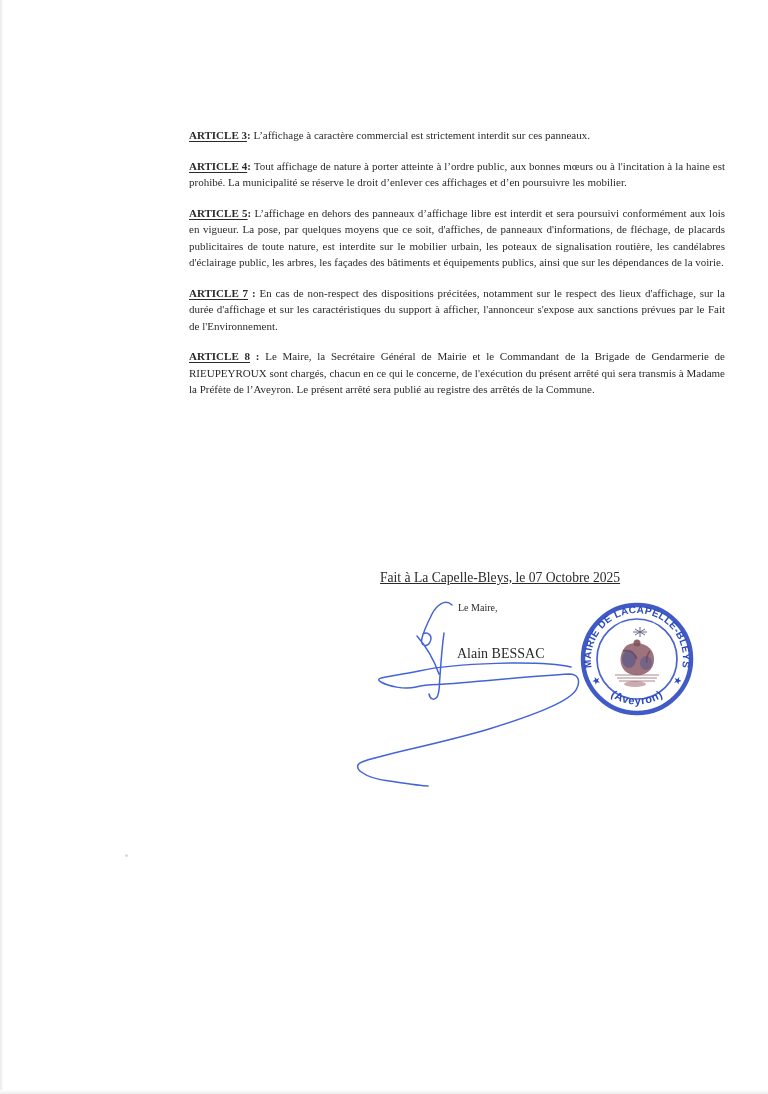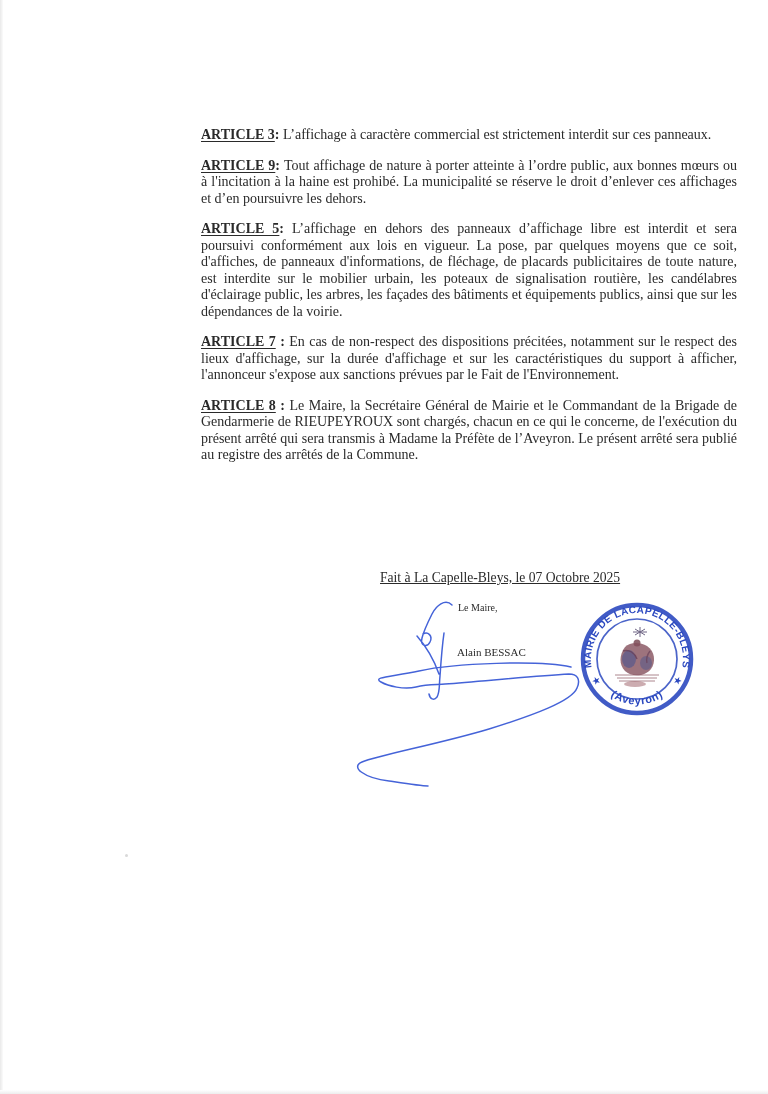--- a/index.html
+++ b/index.html
@@ -11,57 +11,57 @@
   }
   .page-edge-left{
     position:absolute;left:0;top:0;width:3px;height:1094px;
     background:linear-gradient(to right,#e9e9e9,#fbfbfb);
   }
   .page-edge-bottom{
     position:absolute;left:0;bottom:0;width:768px;height:4px;
     background:linear-gradient(to top,#ededed,#ffffff);
   }
   .doc-body{
-    position:absolute;left:201px;top:127px;width:536px;
-    font-size:14px;line-height:16.5px;
+    position:absolute;left:189px;top:127px;width:536px;
+    font-size:11px;line-height:16.5px;
     text-align:justify;
   }
   .doc-body p{margin:0 0 14px 0;text-align-last:left;}
   .art-label{font-weight:bold;text-decoration:underline;text-underline-offset:2px;}
   .art-sep{font-weight:bold;}
   .closing-date{
     position:absolute;left:380px;top:570px;
     font-size:13.6px;white-space:nowrap;text-decoration:underline;
   }
   .signer-title{
     position:absolute;left:458px;top:602px;
     font-size:10px;white-space:nowrap;
   }
   .signer-name{
     position:absolute;left:457px;top:646px;
-    font-size:11px;white-space:nowrap;
+    font-size:14px;white-space:nowrap;
   }
   .signature-svg{position:absolute;left:344px;top:597px;}
   .stamp-svg{position:absolute;left:577px;top:599px;}
   .stamp-blur{filter:blur(0.5px);}
   .emblem{filter:blur(0.6px);}
   .scan-speck{position:absolute;left:125px;top:854px;width:3px;height:3px;
     background:#d9d9d9;border-radius:50%;}
 </style>
 </head>
 <body>
 
 <div class="page-edge-left"></div>
 <div class="page-edge-bottom"></div>
 <div class="scan-speck"></div>
 
 <div class="doc-body">
   <p><span class="art-label">ARTICLE 3</span><span class="art-sep">: </span><span>L’affichage à caractère commercial est strictement interdit sur ces panneaux.</span></p>
 
-  <p><span class="art-label">ARTICLE 9</span><span class="art-sep">: </span><span>Tout affichage de nature à porter atteinte à l’ordre public, aux bonnes mœurs ou à l'incitation à la haine est prohibé. La municipalité se réserve le droit d’enlever ces affichages et d’en poursuivre les dehors.</span></p>
+  <p><span class="art-label">ARTICLE 4</span><span class="art-sep">: </span><span>Tout affichage de nature à porter atteinte à l’ordre public, aux bonnes mœurs ou à l'incitation à la haine est prohibé. La municipalité se réserve le droit d’enlever ces affichages et d’en poursuivre les mobilier.</span></p>
 
   <p><span class="art-label">ARTICLE 5</span><span class="art-sep">: </span><span>L’affichage en dehors des panneaux d’affichage libre est interdit et sera poursuivi conformément aux lois en vigueur. La pose, par quelques moyens que ce soit, d'affiches, de panneaux d'informations, de fléchage, de placards publicitaires de toute nature, est interdite sur le mobilier urbain, les poteaux de signalisation routière, les candélabres d'éclairage public, les arbres, les façades des bâtiments et équipements publics, ainsi que sur les dépendances de la voirie.</span></p>
 
   <p><span class="art-label">ARTICLE 7</span><span class="art-sep"> : </span><span>En cas de non-respect des dispositions précitées, notamment sur le respect des lieux d'affichage, sur la durée d'affichage et sur les caractéristiques du support à afficher, l'annonceur s'expose aux sanctions prévues par le Fait de l'Environnement.</span></p>
 
 
   <p><span class="art-label">ARTICLE 8</span><span class="art-sep"> : </span><span>Le Maire, la Secrétaire Général de Mairie et le Commandant de la Brigade de Gendarmerie de RIEUPEYROUX sont chargés, chacun en ce qui le concerne, de l'exécution du présent arrêté qui sera transmis à Madame la Préfète de l’Aveyron. Le présent arrêté sera publié au registre des arrêtés de la Commune.</span></p>
 </div>
 
 <div class="closing-date">Fait à La Capelle-Bleys, le 07 Octobre 2025</div>

